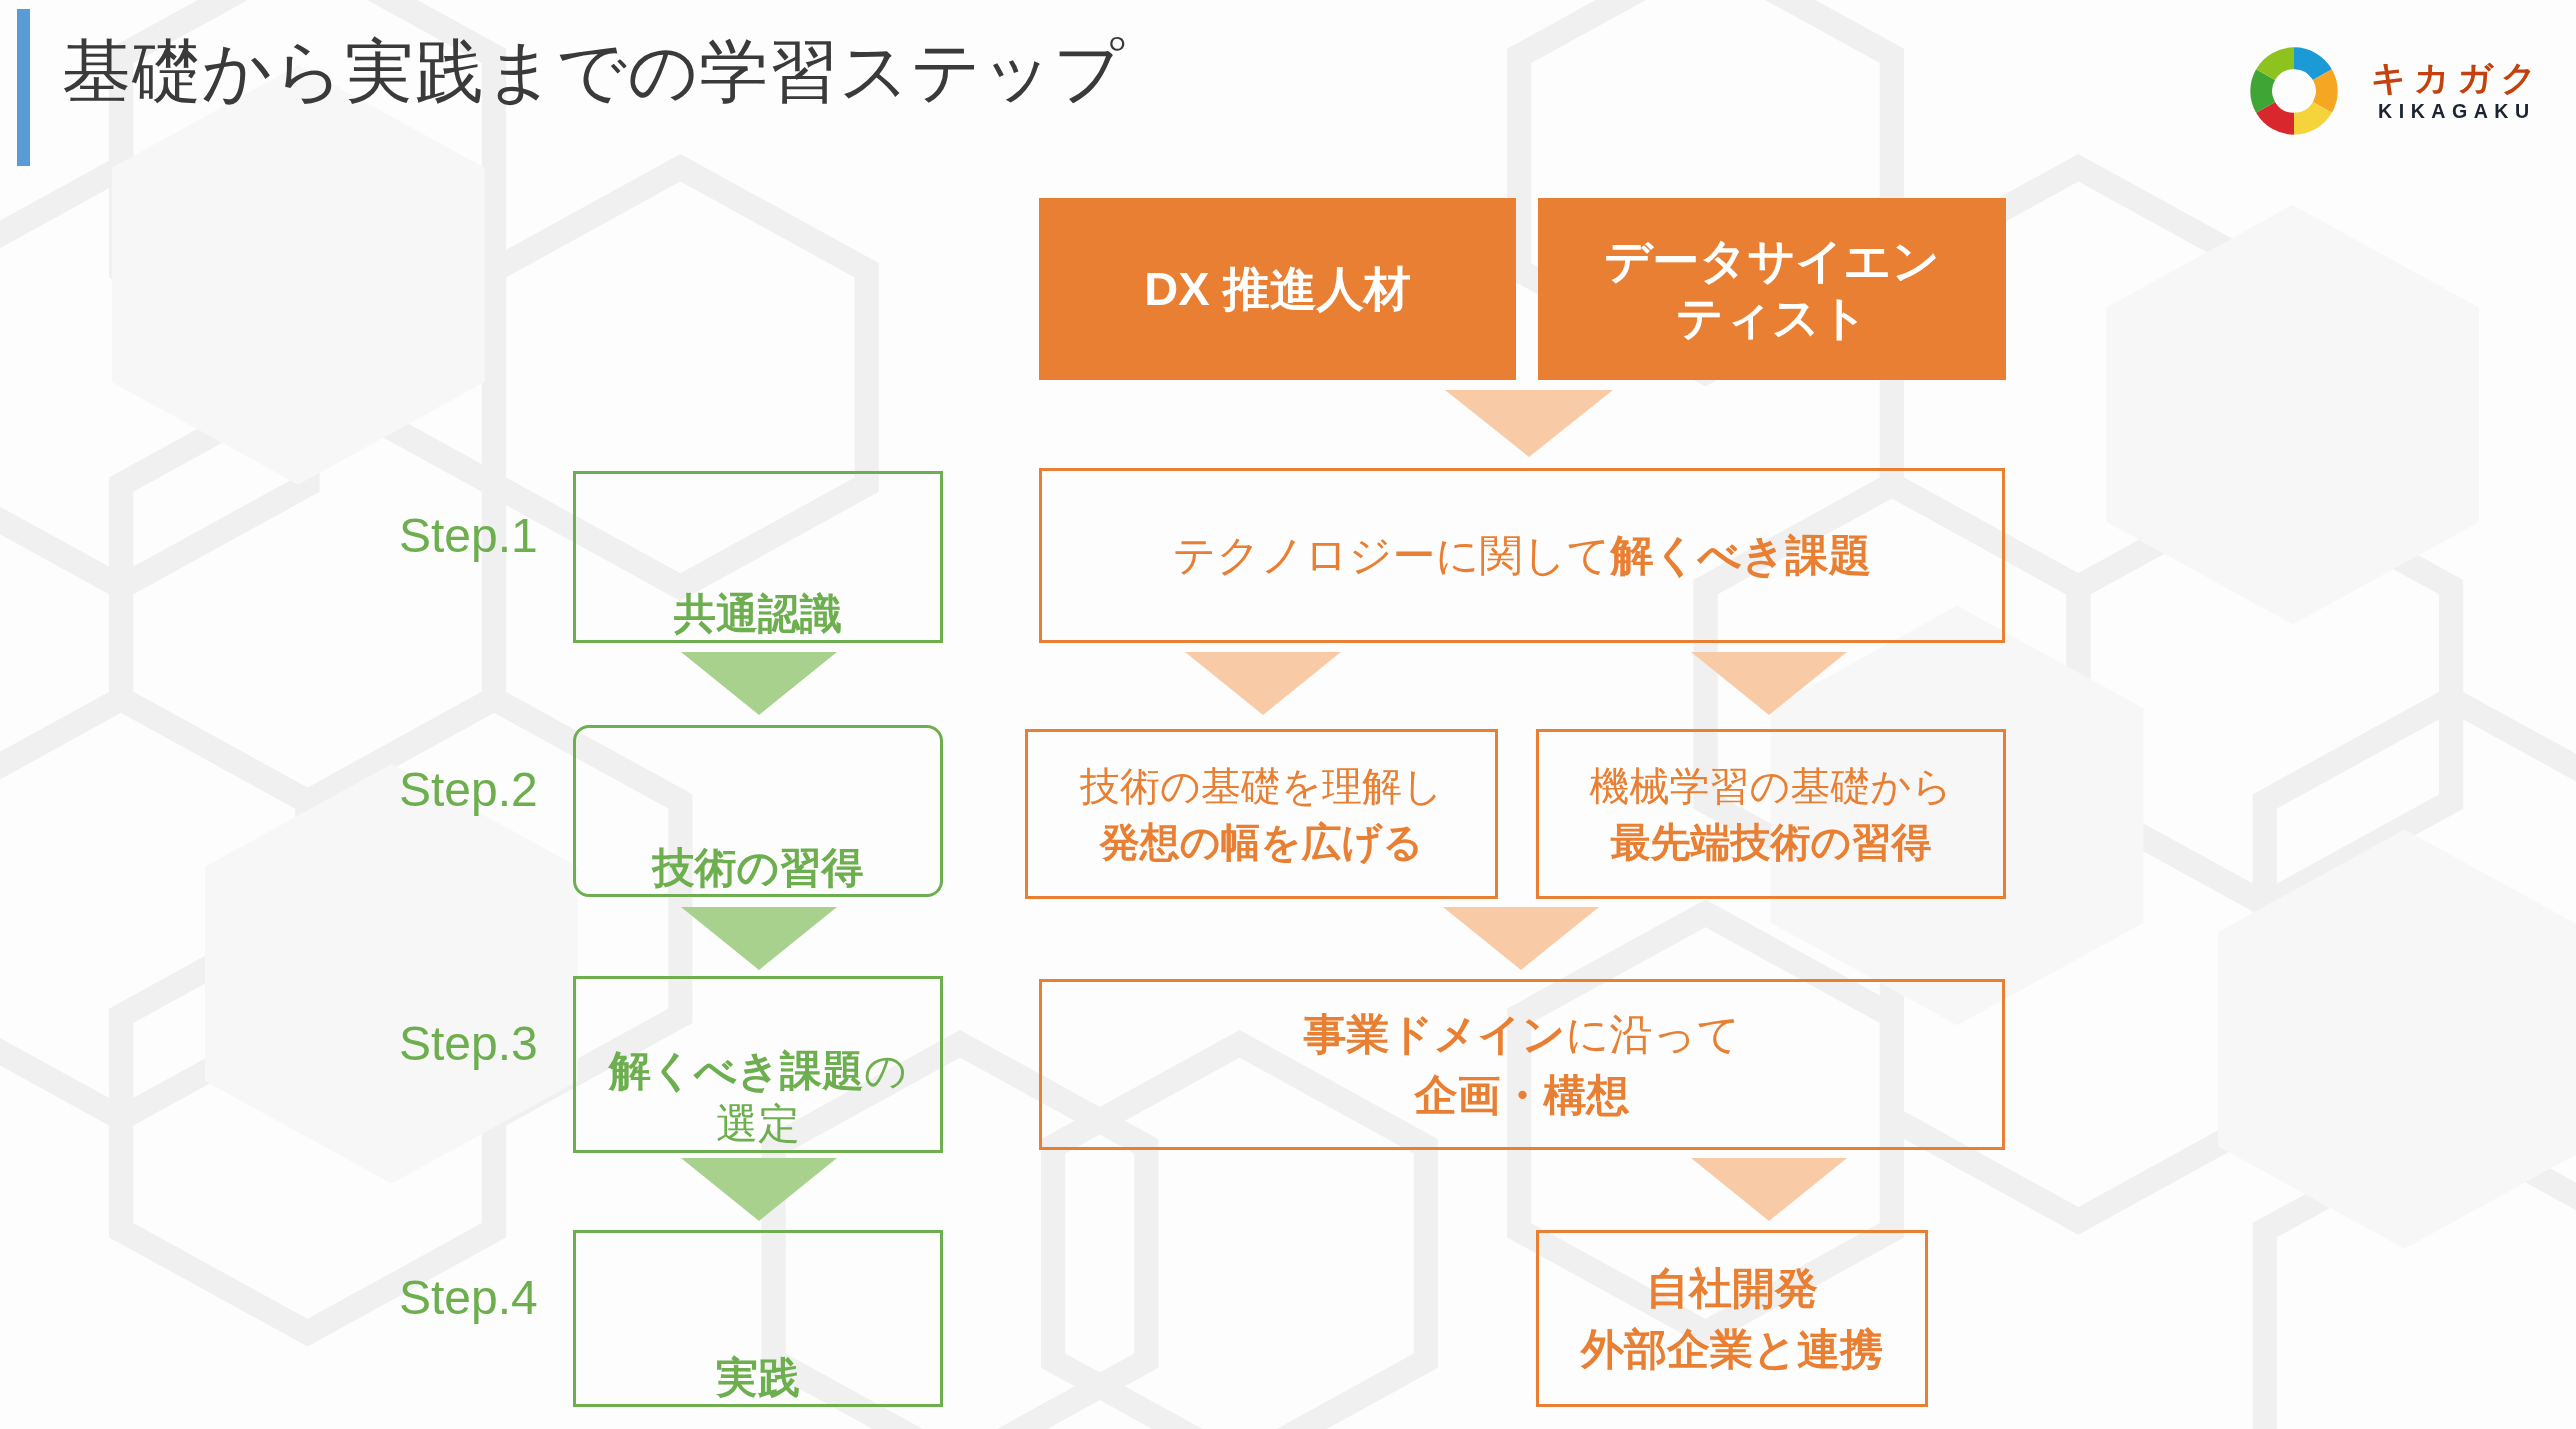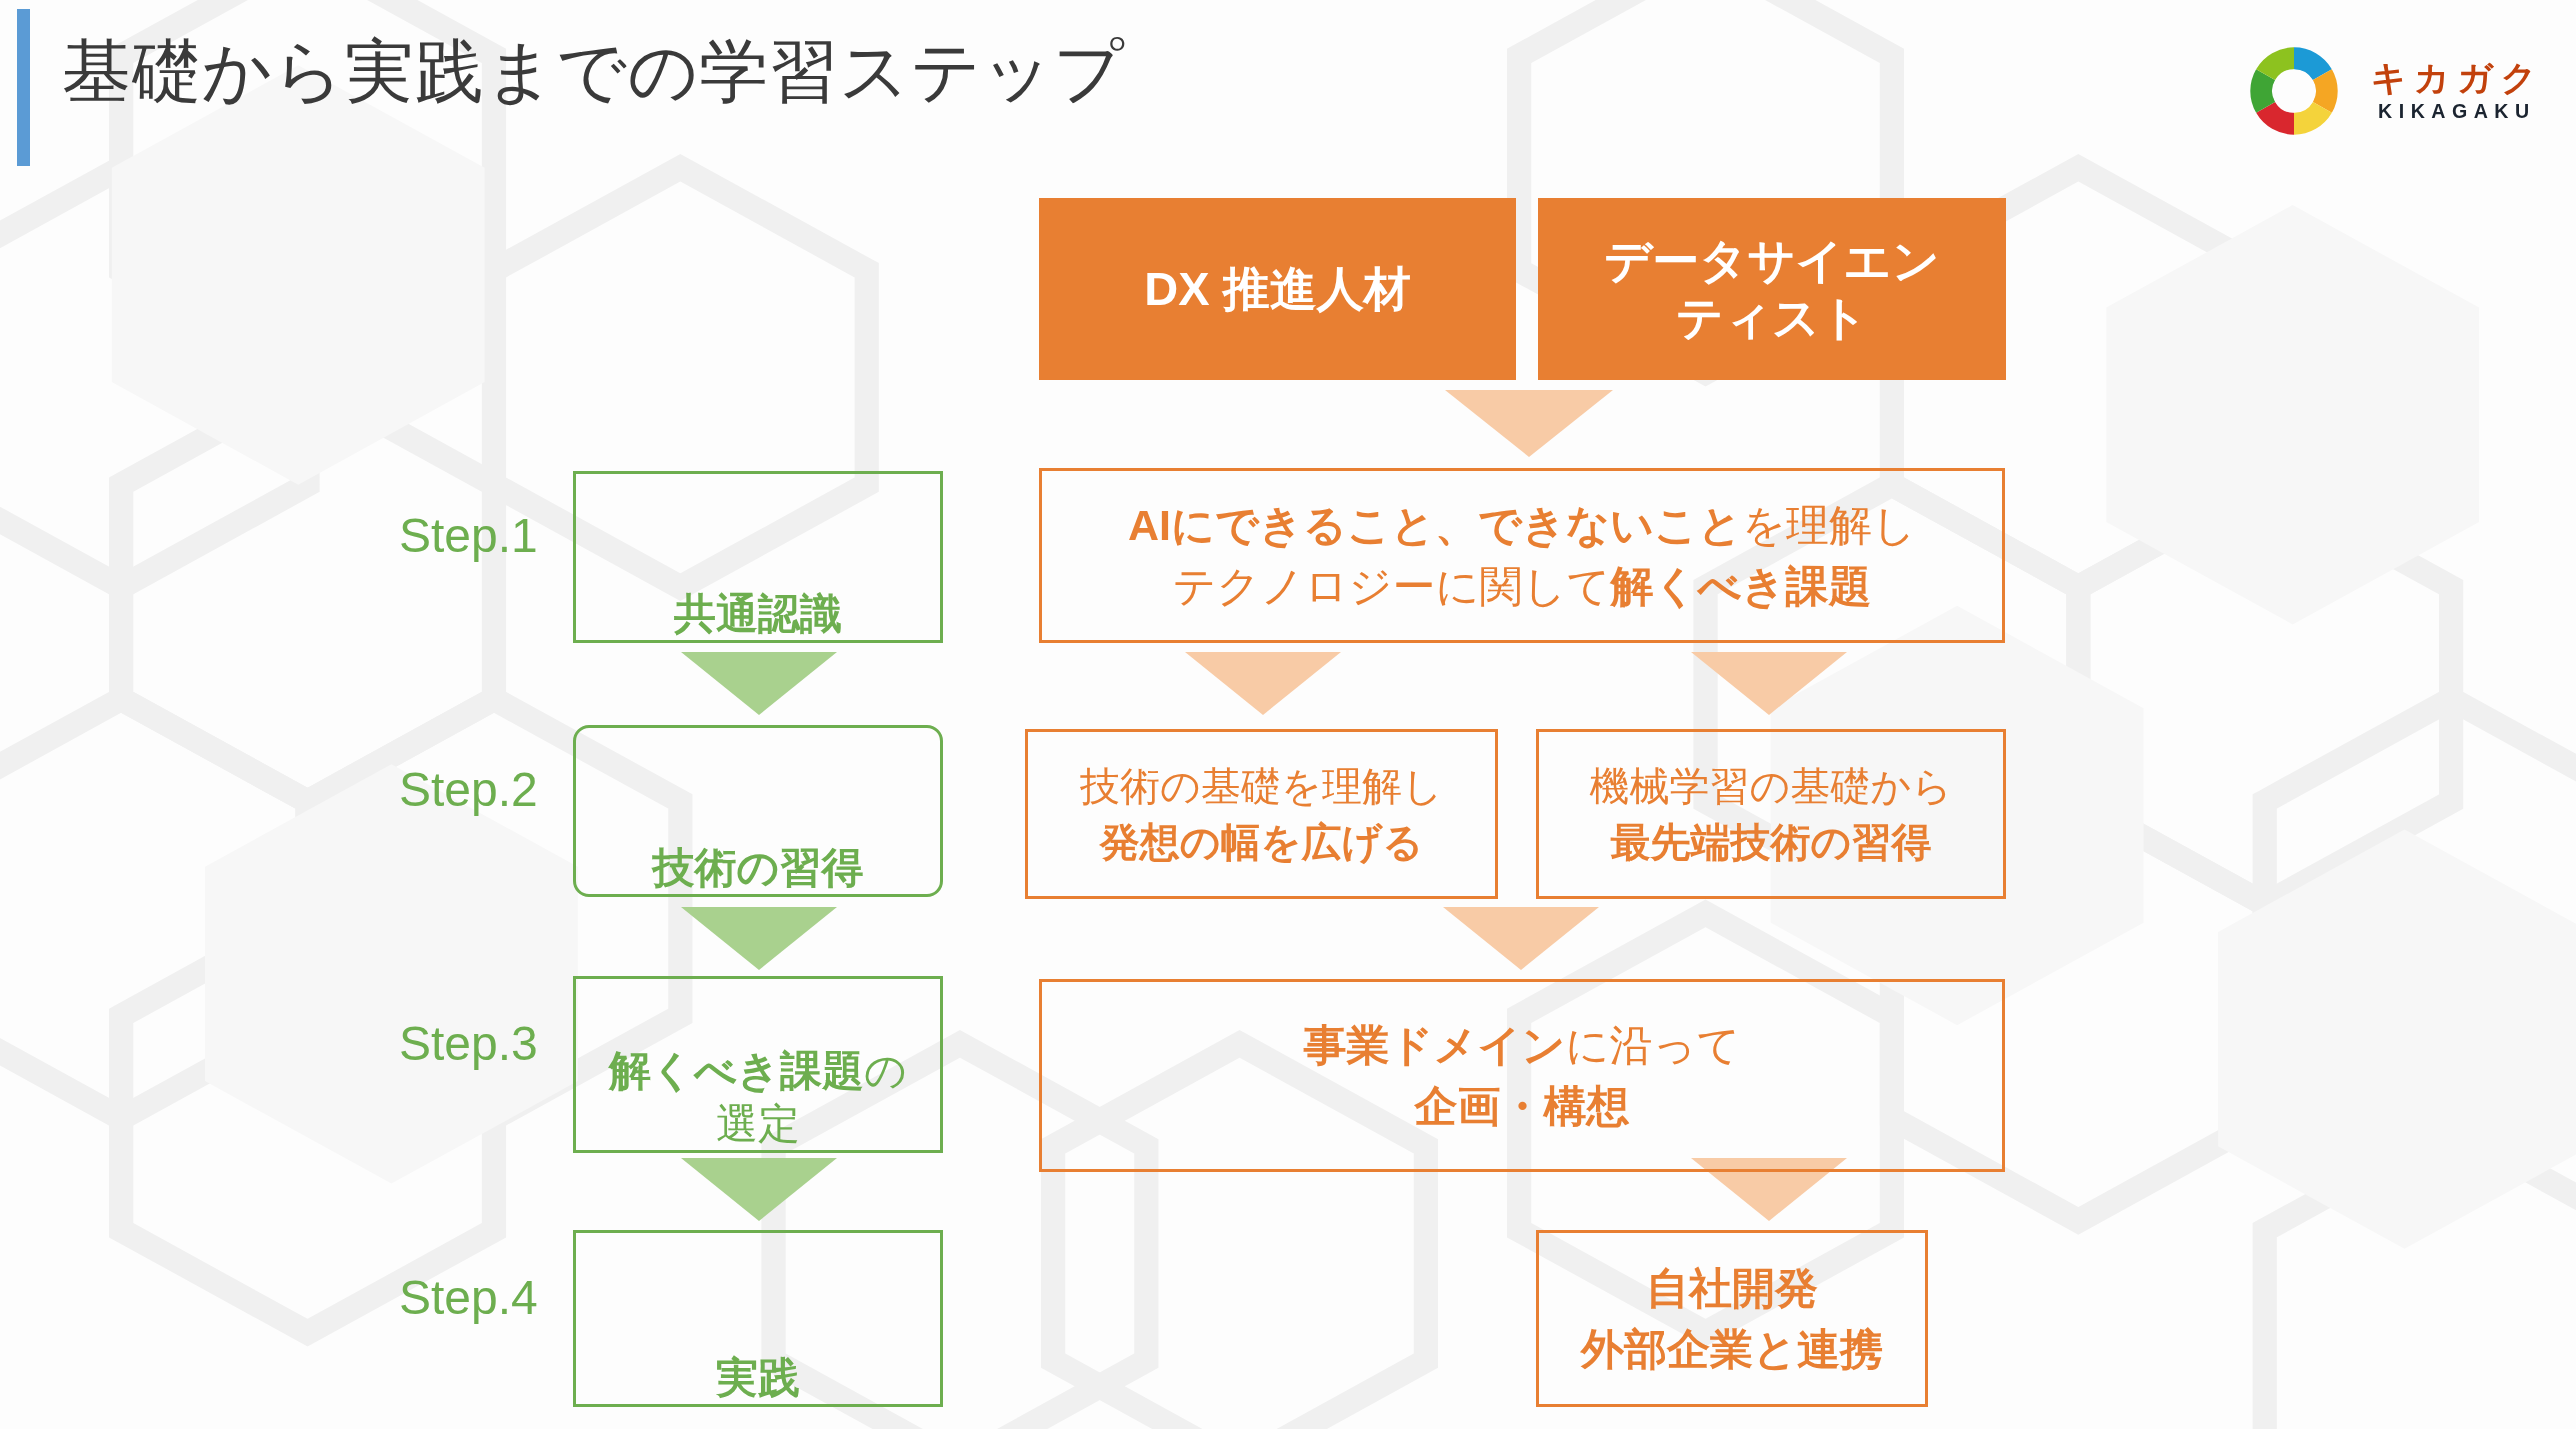--- a/index.html
+++ b/index.html
@@ -217,23 +217,20 @@
   <div class="arrow arrow-orange" style="left:1445px; top:390px; border-left-width:84px; border-right-width:84px; border-top-width:67px;"></div>
 
   <div class="step-label" style="left:399px; top:508px;">Step.1</div>
 
   <div class="box green-box" style="left:573px; top:471px; width:370px; height:172px;">
     <div><span class="b">共通認識</span></div>
   </div>
 
   <div class="box orange-box" style="left:1039px; top:468px; width:966px; height:175px;">
     <div>
-      <span class="b">AIにできること、できないこと</span><span class="n">を理解し</span>
-    </div>
-    <div>
       <span class="n">テクノロジーに関して</span><span class="b">解くべき課題</span>
     </div>
   </div>
 
   <div class="arrow arrow-green" style="left:681px; top:652px; border-left-width:78px; border-right-width:78px; border-top-width:63px;"></div>
   <div class="arrow arrow-orange" style="left:1185px; top:652px; border-left-width:78px; border-right-width:78px; border-top-width:63px;"></div>
   <div class="arrow arrow-orange" style="left:1691px; top:652px; border-left-width:78px; border-right-width:78px; border-top-width:63px;"></div>
 
   <div class="step-label" style="left:399px; top:762px;">Step.2</div>
 
@@ -256,21 +253,21 @@
 
   <div class="step-label" style="left:399px; top:1016px;">Step.3</div>
 
   <div class="box green-box" style="left:573px; top:976px; width:370px; height:177px;">
     <div>
       <span class="b">解くべき課題</span><span class="n">の</span>
     </div>
     <div><span class="n">選定</span></div>
   </div>
 
-  <div class="box orange-box" style="left:1039px; top:979px; width:966px; height:193px;text-align:center;">
+  <div class="box orange-box" style="left:1039px; top:979px; width:966px; height:171px;text-align:center;">
     <div>
       <span class="b">事業ドメイン</span><span class="n">に沿って</span>
     </div>
     <div><span class="b">企画・構想</span></div>
   </div>
 
   <div class="arrow arrow-green" style="left:681px; top:1158px; border-left-width:78px; border-right-width:78px; border-top-width:63px;"></div>
   <div class="arrow arrow-orange" style="left:1691px; top:1158px; border-left-width:78px; border-right-width:78px; border-top-width:63px;"></div>
 
   <div class="step-label" style="left:399px; top:1270px;">Step.4</div>

